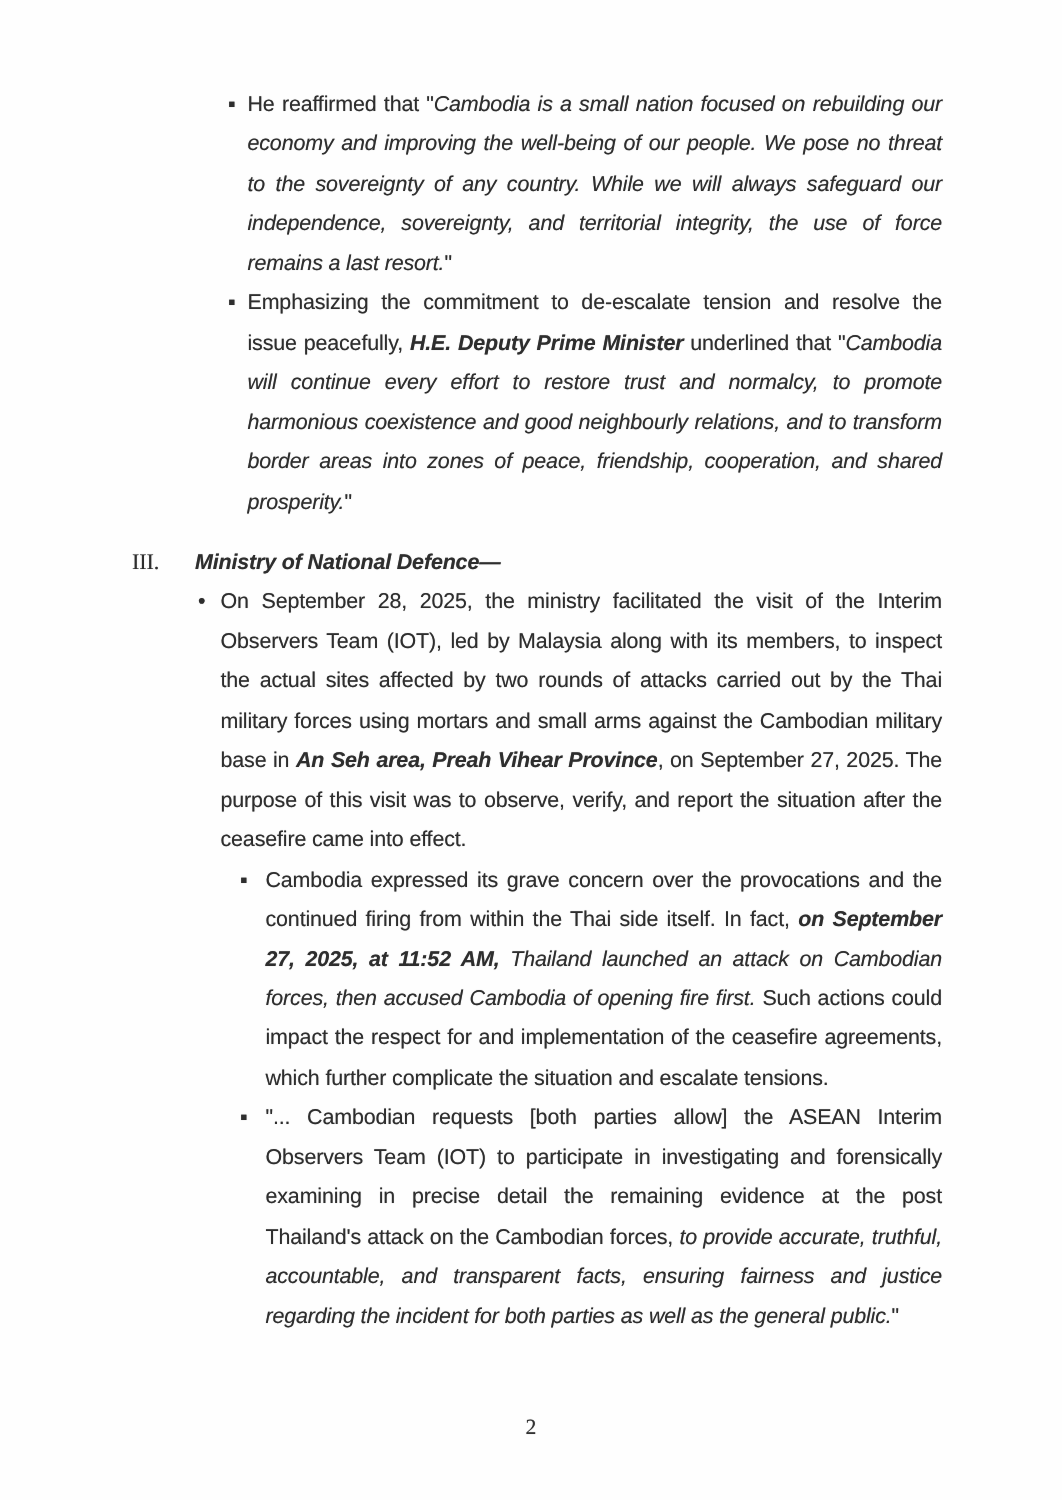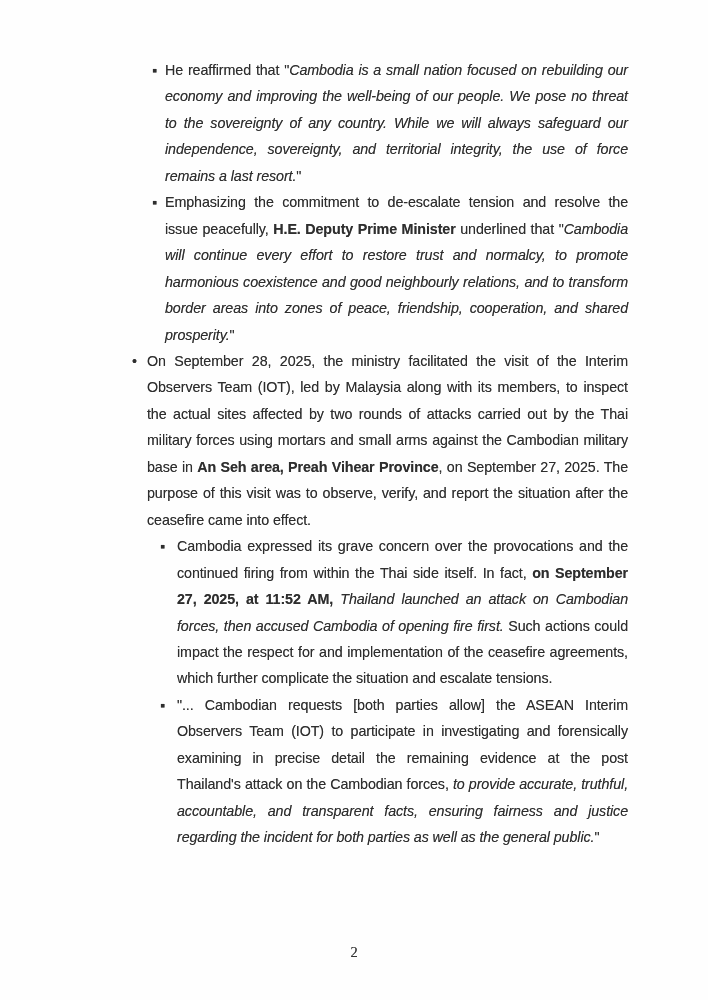--- a/index.html
+++ b/index.html
@@ -47,21 +47,21 @@
   }
   .heading .text { text-align: left; }
   
   .lvl1 { margin-left: 132px; width: 496px; }
   .lvl1 .marker { width: 15px; }
   
   .lvl2b { margin-left: 160px; width: 468px; }
   .lvl2b .marker { width: 17px; }
 
   .r-n { font-weight: normal; font-style: normal; }
-  .r-b { font-weight: bold; }
+  .r-b { font-weight: bold; font-style: italic; }
   .r-i { font-style: italic; }
   .r-bi { font-weight: normal; font-style: italic; }
 
   .footer {
     position: absolute;
     top: 944px;
     left: 0;
     width: 708px;
     text-align: center;
     font-family: "Liberation Serif", "DejaVu Serif", serif;
@@ -75,20 +75,24 @@
 <div class="page">
   <main>
       <div class="blk lvl2a">
         <span class="marker">▪</span>
         <div class="text"><span class="r-n">He reaffirmed that "</span><span class="r-i">Cambodia is a small nation focused on rebuilding our economy and improving the well-being of our people. We pose no threat to the sovereignty of any country. While we will always safeguard our independence, sovereignty, and territorial integrity, the use of force remains a last resort.</span><span class="r-n">"</span></div>
       </div>
       <div class="blk lvl2a">
         <span class="marker">▪</span>
         <div class="text"><span class="r-n">Emphasizing the commitment to de-escalate tension and resolve the issue peacefully, </span><span class="r-b">H.E. Deputy Prime Minister</span><span class="r-n"> underlined that "</span><span class="r-i">Cambodia will continue every effort to restore trust and normalcy, to promote harmonious coexistence and good neighbourly relations, and to transform border areas into zones of peace, friendship, cooperation, and shared prosperity.</span><span class="r-n">"</span></div>
       </div>
+      <div class="blk heading">
+        <span class="marker">III.</span>
+        <div class="text"><span class="r-b">Ministry of National Defence—</span></div>
+      </div>
       <div class="blk lvl1">
         <span class="marker">•</span>
         <div class="text"><span class="r-n">On September 28, 2025, the ministry facilitated the visit of the Interim Observers Team (IOT), led by Malaysia along with its members, to inspect the actual sites affected by two rounds of attacks carried out by the Thai military forces using mortars and small arms against the Cambodian military base in </span><span class="r-b">An Seh area, Preah Vihear Province</span><span class="r-n">, on September 27, 2025. The purpose of this visit was to observe, verify, and report the situation after the ceasefire came into effect.</span></div>
       </div>
       <div class="blk lvl2b">
         <span class="marker">▪</span>
         <div class="text"><span class="r-n">Cambodia expressed its grave concern over the provocations and the continued firing from within the Thai side itself. In fact, </span><span class="r-b">on September 27, 2025, at 11:52 AM, </span><span class="r-bi">Thailand launched an attack on Cambodian forces, then accused Cambodia of opening fire first.</span><span class="r-n"> Such actions could impact the respect for and implementation of the ceasefire agreements, which further complicate the situation and escalate tensions.</span></div>
       </div>
       <div class="blk lvl2b">
         <span class="marker">▪</span>

